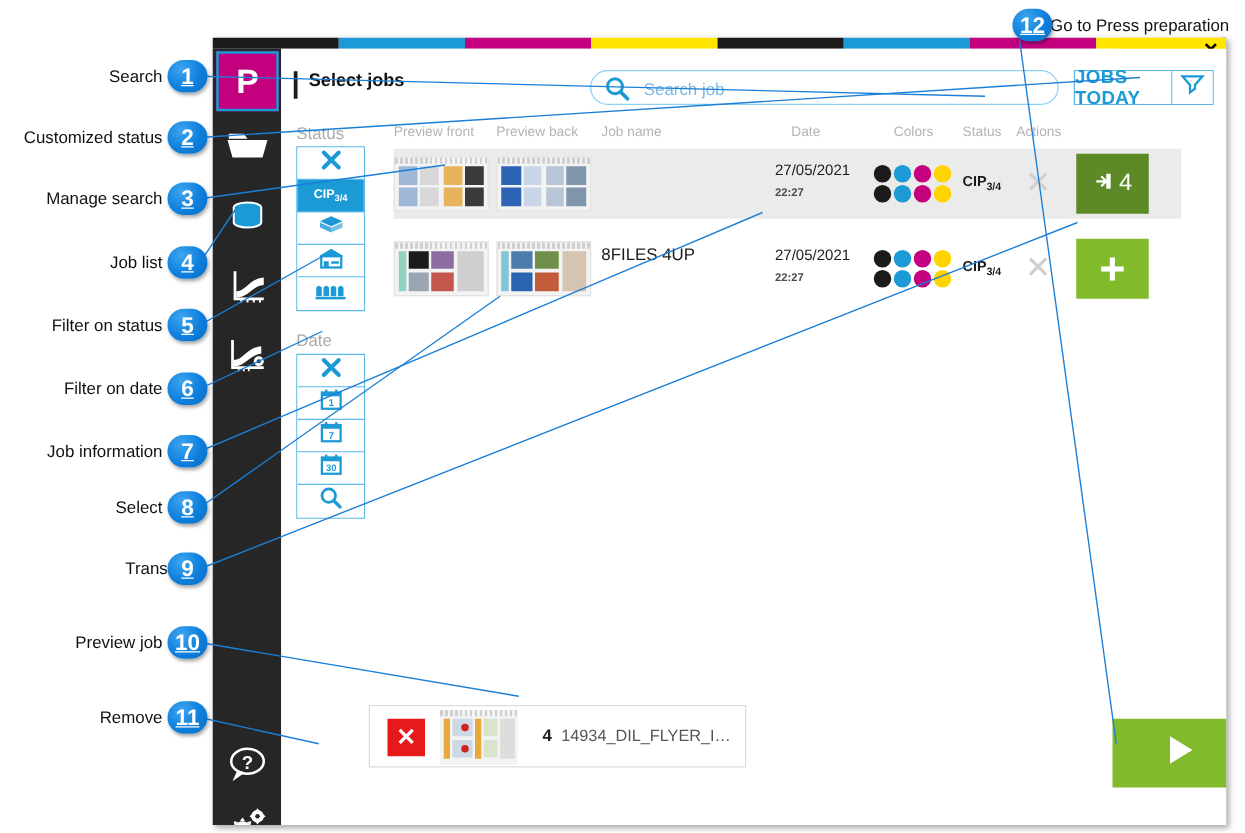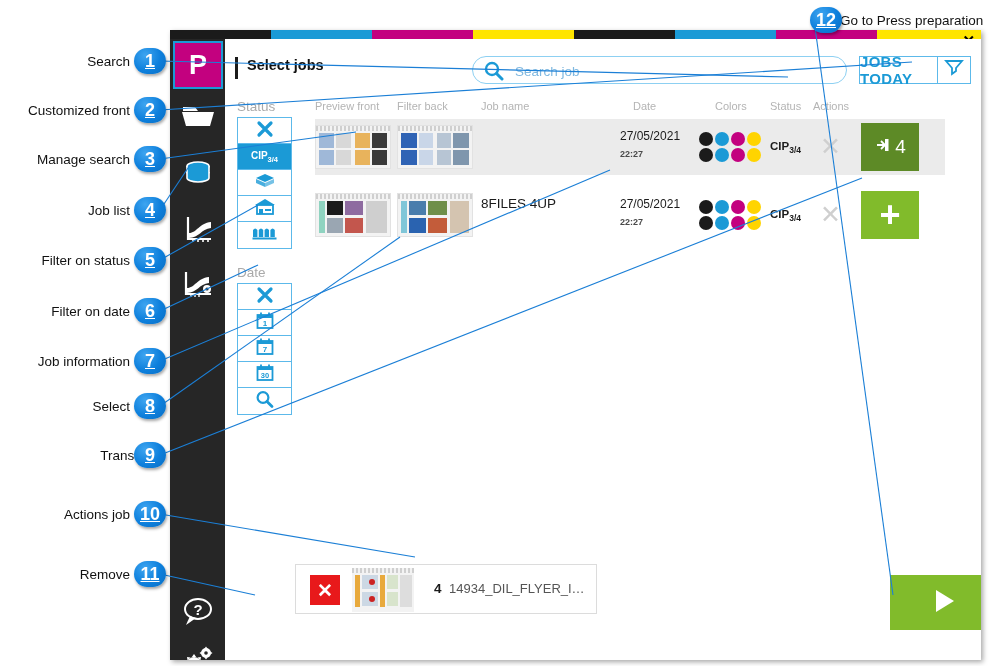--- a/index.html
+++ b/index.html
@@ -534,21 +534,21 @@
                 <path d="M12 11.5 L17 16.5" stroke="#1b9ad6" stroke-width="2.8" stroke-linecap="round"></path>
               </svg>
             </span>
           </div>
         </div>
       </div>
 
       <div id="joblist">
         <div id="col-head">
           <span style="left:0">Preview front</span>
-          <span style="left:82px">Filter back</span>
+          <span style="left:82px">Preview back</span>
           <span style="left:166px">Job name</span>
           <span style="left:318px">Date</span>
           <span style="left:400px">Colors</span>
           <span style="left:455px">Status</span>
           <span style="left:498px">Actions</span>
         </div>
 
         <div class="job-row sel" style="top:22px">
           <div class="thumb" style="left:0">
             <div class="strip"></div>
@@ -685,37 +685,37 @@
       <line x1="160" y1="361" x2="610" y2="170" stroke="#1b7fd6" stroke-width="1.1"></line>
       <line x1="160" y1="406" x2="400" y2="237" stroke="#1b7fd6" stroke-width="1.1"></line>
       <line x1="160" y1="455" x2="862" y2="178" stroke="#1b7fd6" stroke-width="1.1"></line>
       <line x1="160" y1="514" x2="415" y2="557" stroke="#1b7fd6" stroke-width="1.1"></line>
       <line x1="160" y1="574" x2="255" y2="595" stroke="#1b7fd6" stroke-width="1.1"></line>
       <line x1="814" y1="20" x2="893" y2="595" stroke="#1b7fd6" stroke-width="1.1"></line>
     </svg>
   <div id="annotations">
       <div class="lbl" style="left: 0px; width: 130px; top: 61px;">Search</div>
       <div class="badge" style="left: 134px; top: 61px;">1</div>
-      <div class="lbl" style="left: 0px; width: 130px; top: 110px;">Customized front</div>
+      <div class="lbl" style="left: 0px; width: 130px; top: 110px;">Customized status</div>
       <div class="badge" style="left: 134px; top: 110px;">2</div>
       <div class="lbl" style="left: 0px; width: 130px; top: 159px;">Manage search</div>
       <div class="badge" style="left: 134px; top: 159px;">3</div>
       <div class="lbl" style="left: 0px; width: 130px; top: 210px;">Job list</div>
       <div class="badge" style="left: 134px; top: 210px;">4</div>
       <div class="lbl" style="left: 0px; width: 130px; top: 260px;">Filter on status</div>
       <div class="badge" style="left: 134px; top: 260px;">5</div>
       <div class="lbl" style="left: 0px; width: 130px; top: 311px;">Filter on date</div>
       <div class="badge" style="left: 134px; top: 311px;">6</div>
       <div class="lbl" style="left: 0px; width: 130px; top: 361px;">Job information</div>
       <div class="badge" style="left: 134px; top: 361px;">7</div>
       <div class="lbl" style="left: 0px; width: 130px; top: 406px;">Select</div>
       <div class="badge" style="left: 134px; top: 406px;">8</div>
       <div class="lbl" style="left: 0px; width: 130px; top: 455px; margin-left: 20px;">Transfer</div>
       <div class="badge" style="left: 134px; top: 455px;">9</div>
-      <div class="lbl" style="left: 0px; width: 130px; top: 514px;">Actions job</div>
+      <div class="lbl" style="left: 0px; width: 130px; top: 514px;">Preview job</div>
       <div class="badge" style="left: 134px; top: 514px;">10</div>
       <div class="lbl" style="left: 0px; width: 130px; top: 574px;">Remove</div>
       <div class="badge" style="left: 134px; top: 574px;">11</div>
       <div class="lbl" style="left: 840px; text-align: left; top: 20px;">Go to Press preparation</div>
       <div class="badge" style="left: 810px; top: 20px;">12</div>
     </div>
 
 </div>
 
 </body></html>

